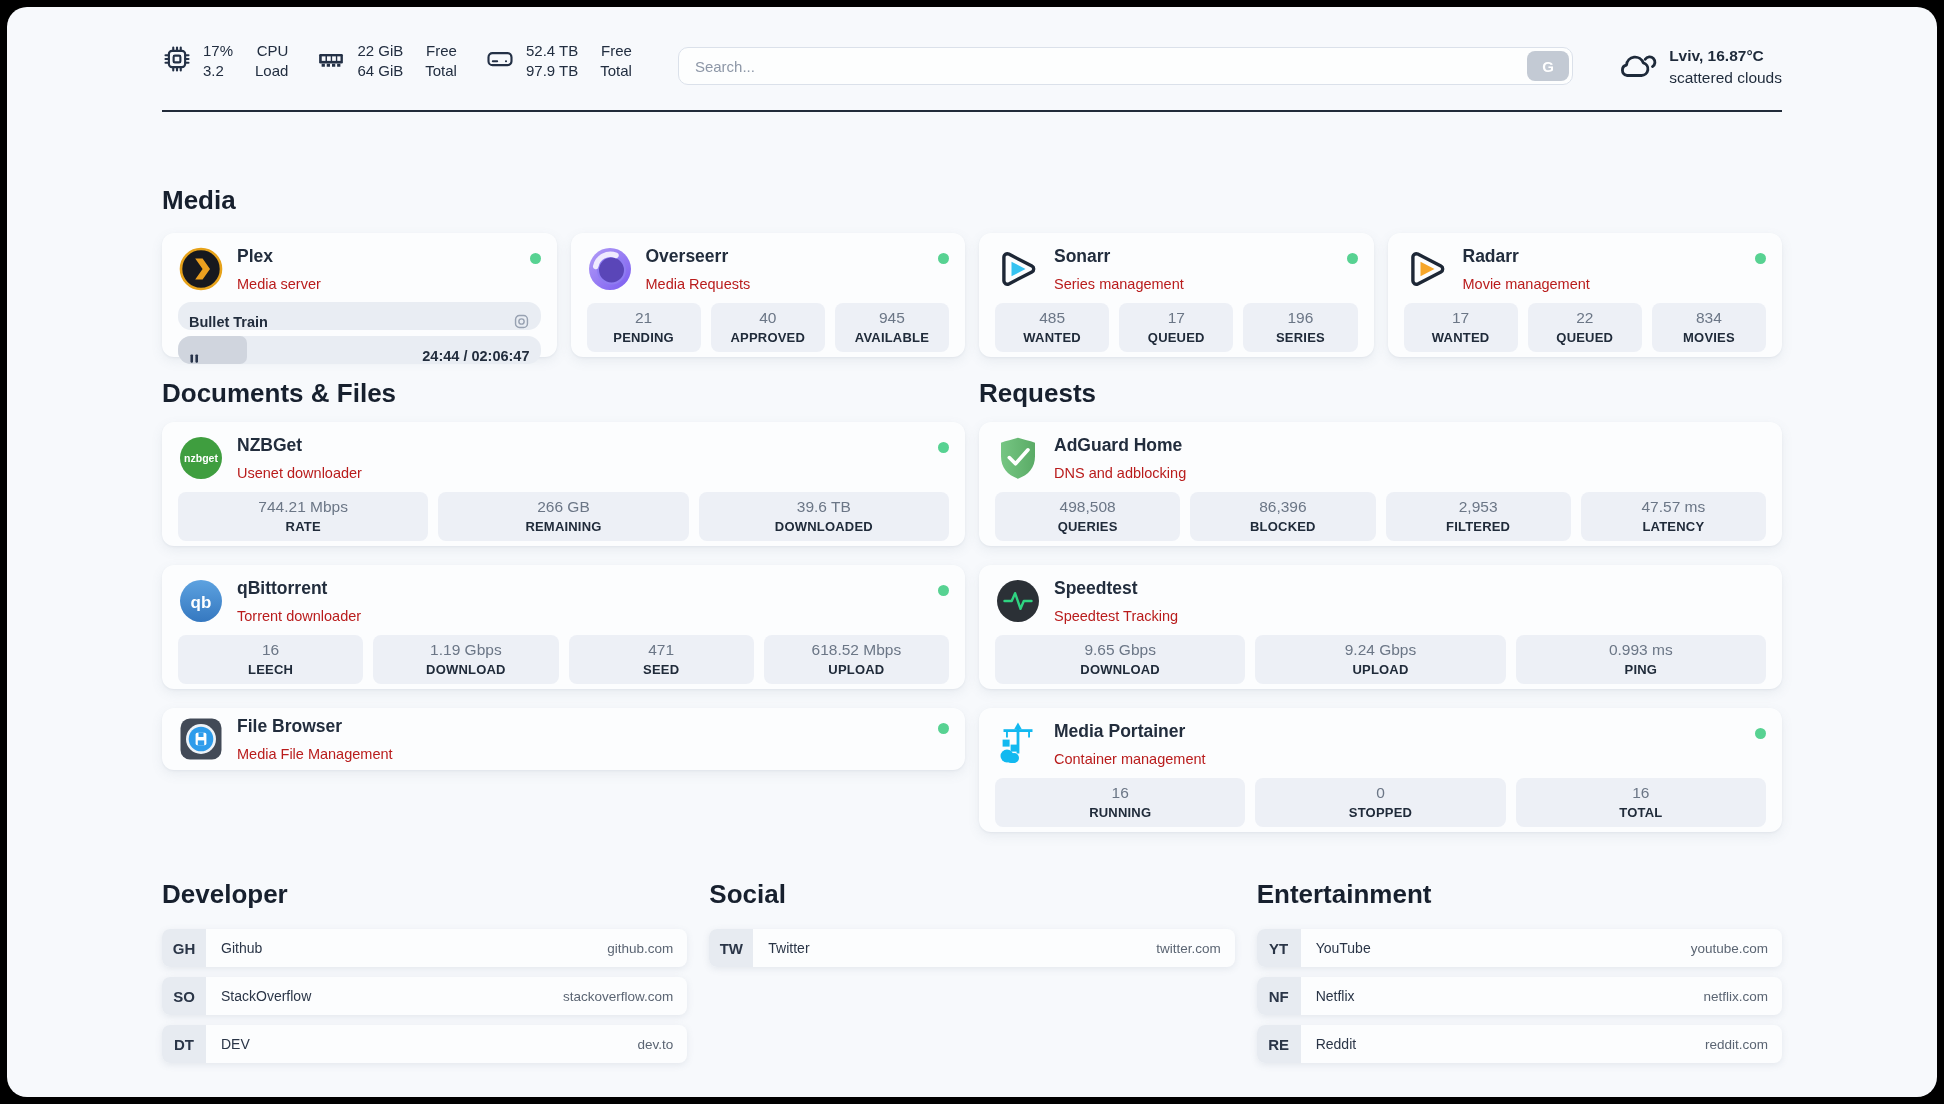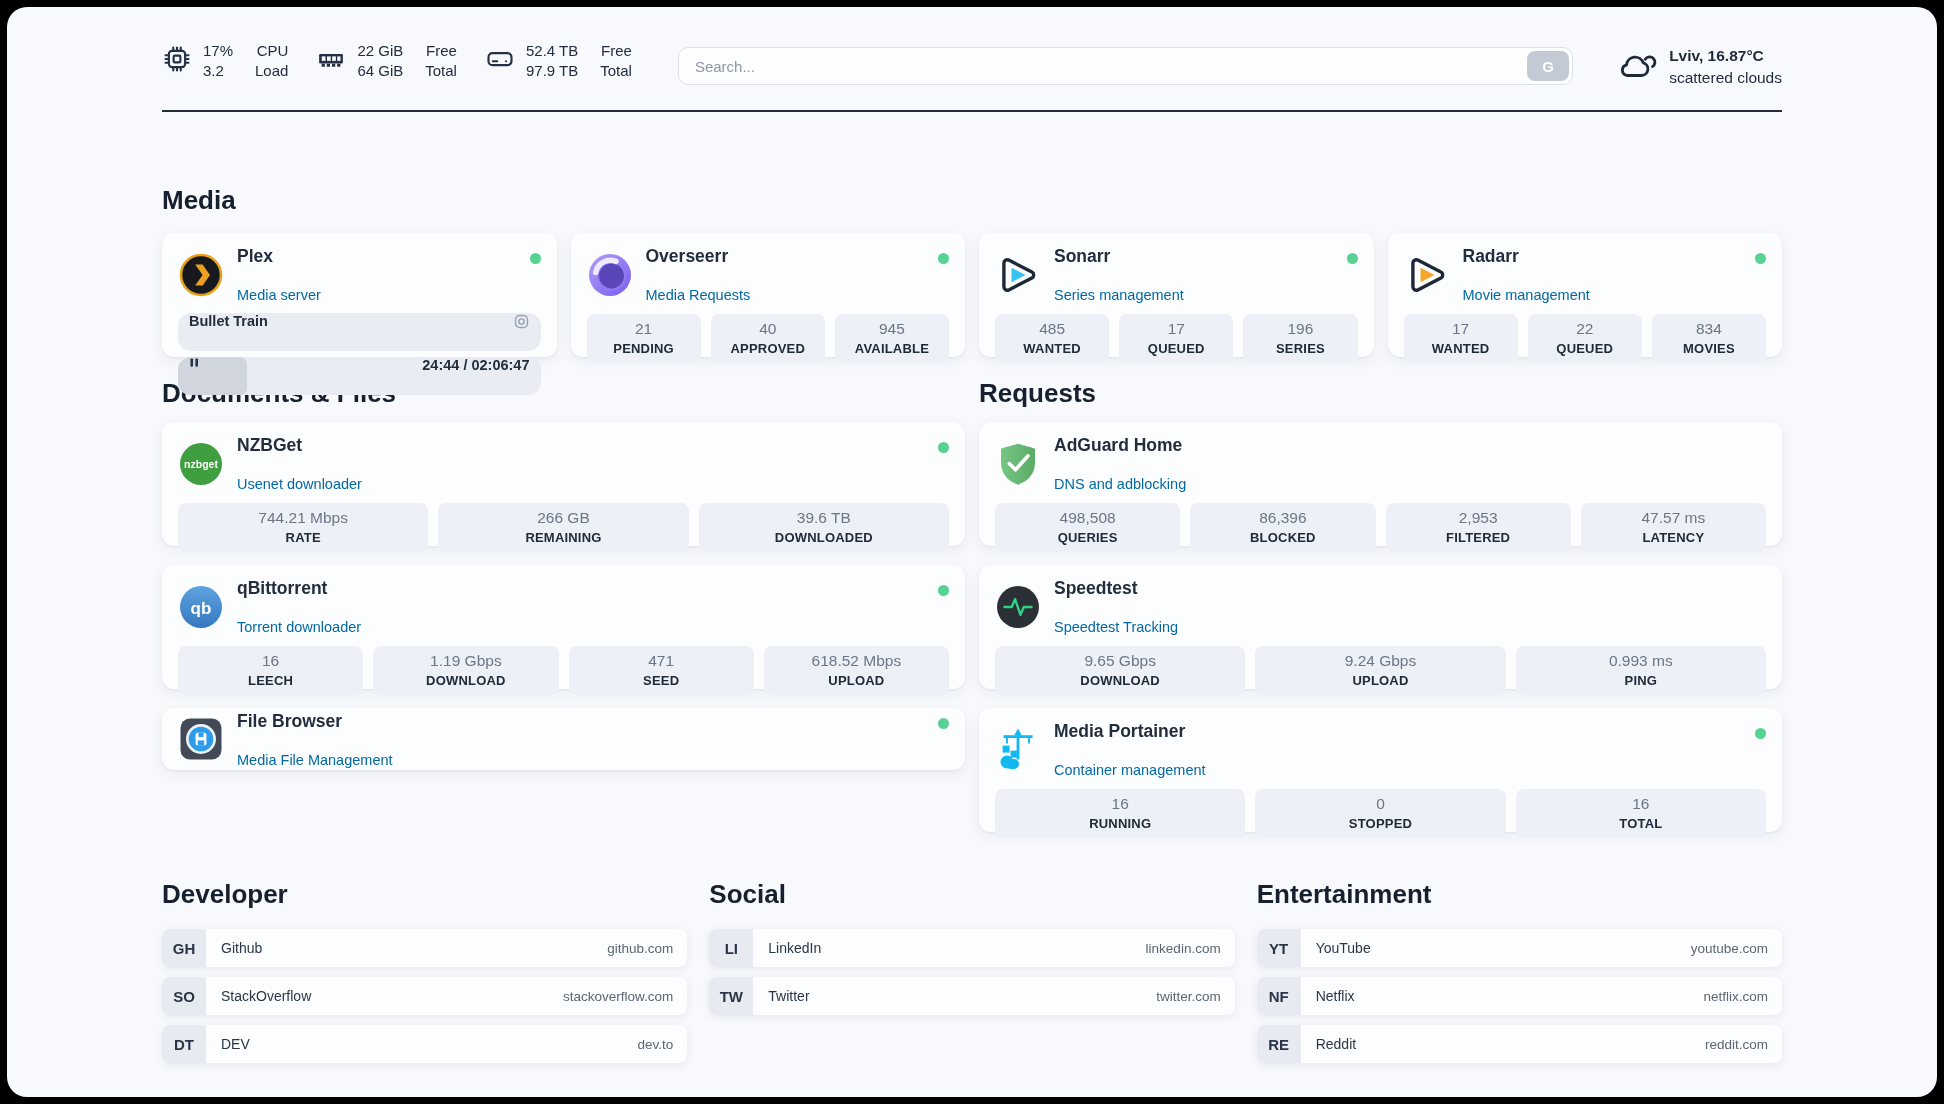--- a/index.html
+++ b/index.html
@@ -42,32 +42,32 @@
   .card { background:#fcfdfe; border-radius:12px; padding:13px 16px 14px;
     box-shadow:0 4px 12px rgba(100,116,139,.10), 0 1px 2px rgba(100,116,139,.08); height:124px; }
   .card.slim { height:62px; padding:8px 16px; display:flex; align-items:center; }
   .card.slim .card-head { flex:1; }
 
   .card-head { display:flex; align-items:center; gap:13px; }
   .app-icon { width:46px; height:46px; flex:none; }
   .app-icon svg { width:46px; height:46px; display:block; }
   .app-text { display:flex; flex-direction:column; }
   .app-name { font-size:17.5px; font-weight:600; color:#222d3d; line-height:1.2; }
-  .app-desc { font-size:14.5px; color:#0369a1; margin-top:20px; }
+  .app-desc { font-size:14.5px; color:#b91c1c; margin-top:9px; }
   .dot { width:11px; height:11px; border-radius:50%; background:#57d292; margin-left:auto; align-self:flex-start; margin-top:7px; flex:none; }
 
   .stats { display:flex; gap:10px; margin-top:11px; }
   .stat { flex:1; background:#edf0f6; border-radius:8px; text-align:center; padding:5px 2px 6px; }
   .stat-v { font-size:15.5px; color:#6b7686; line-height:20px; }
   .stat-l { font-size:13px; font-weight:700; color:#202b3a; letter-spacing:.2px; line-height:17px; margin-top:1px; }
 
   
   .player { display:flex; flex-direction:column; gap:6px; margin-top:10px; }
-  .player-row { position:relative; height:38px; background:#e9edf3; border-radius:13px;
-    display:flex; align-items:flex-start; padding:0 11px; font-size:14.5px; font-weight:600; color:#222d3d; overflow:hidden; }
+  .player-row { position:relative; height:28px; background:#e9edf3; border-radius:13px;
+    display:flex; align-items:flex-end; padding:0 11px; font-size:14.5px; font-weight:600; color:#222d3d; overflow:hidden; }
   .player-row .right { margin-left:auto; display:flex; align-items:center; }
   .progress-fill { position:absolute; left:0; top:0; bottom:0; background:#d0d5de; border-radius:7px; }
   .pause-btn { position:relative; z-index:1; background:none; border:none; display:flex; align-items:center; cursor:pointer; }
   .time { position:relative; z-index:1; margin-left:auto; font-size:14.5px; font-weight:600; color:#222d3d; }
 
   .two-col { display:grid; grid-template-columns:1fr 1fr; gap:14px; margin-top:20px; }
   .col h2.sec { margin-bottom:12px; }
   .col .card { margin-bottom:19px; }
   .col .card:last-child { margin-bottom:0; }
 
@@ -574,25 +574,20 @@
       <div class="bm-row">
         <span class="bm-abbr">DT</span>
         <span class="bm-name">DEV</span>
         <span class="bm-url">dev.to</span>
       </div>
     </div>
 
     <div class="bm-group">
       <h2 class="sec">Social</h2>
       <div class="bm-row">
-        <span class="bm-abbr">LI</span>
-        <span class="bm-name">LinkedIn</span>
-        <span class="bm-url">linkedin.com</span>
-      </div>
-      <div class="bm-row">
         <span class="bm-abbr">TW</span>
         <span class="bm-name">Twitter</span>
         <span class="bm-url">twitter.com</span>
       </div>
     </div>
 
     <div class="bm-group">
       <h2 class="sec">Entertainment</h2>
       <div class="bm-row">
         <span class="bm-abbr">YT</span>

